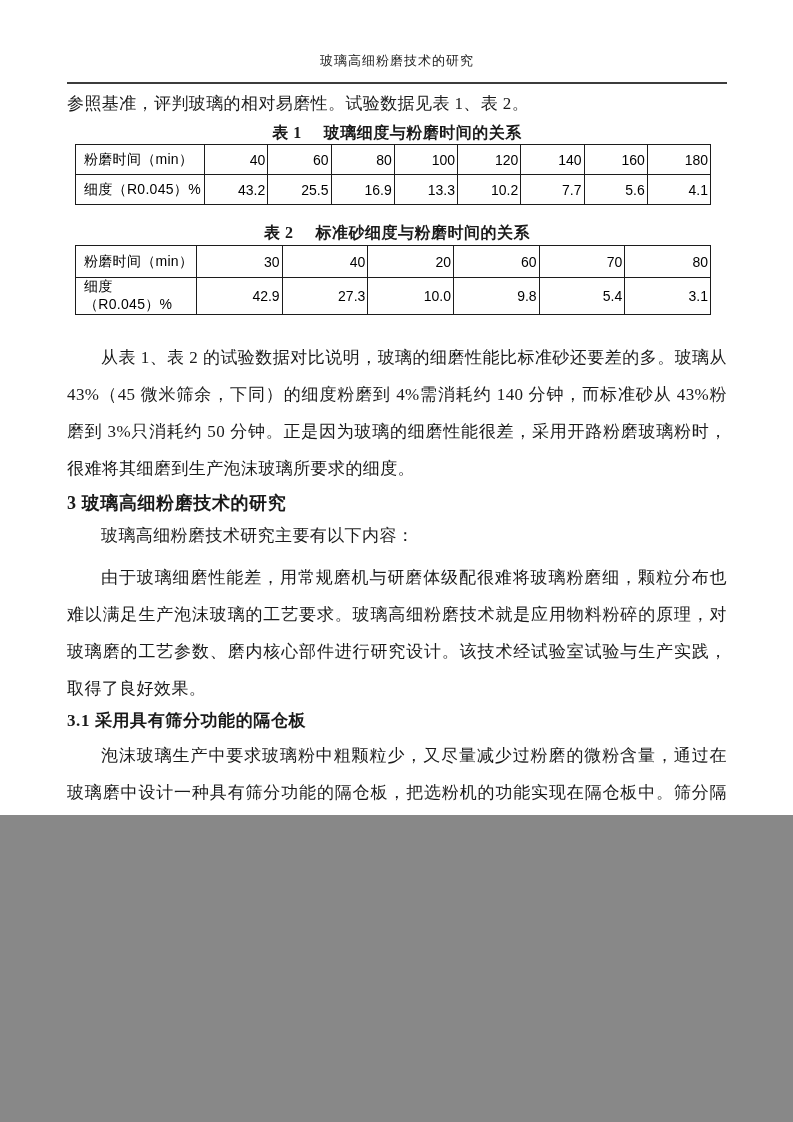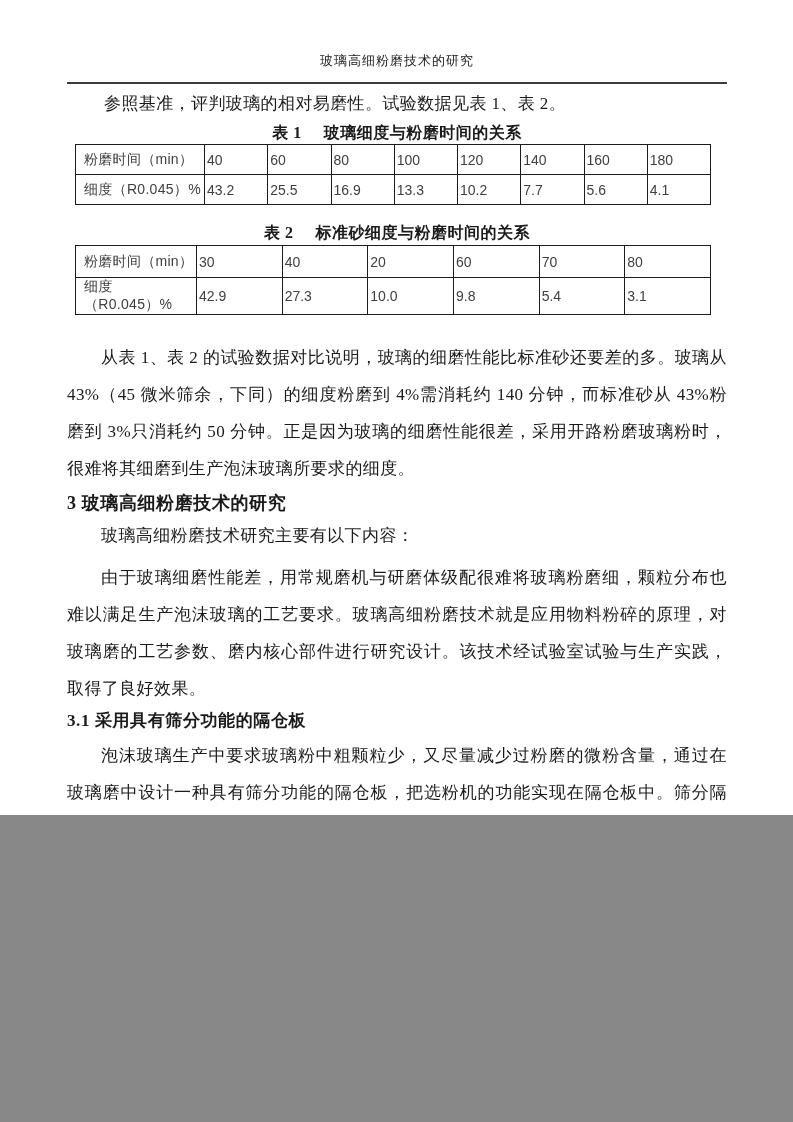--- a/index.html
+++ b/index.html
@@ -30,21 +30,20 @@
   .body-text {
     margin: 0;
     font-size: 17px;
     line-height: 37px;
     text-align: justify;
     letter-spacing: 0.4px;
   }
   .intro-text {
     margin-top: 6px;
     line-height: 28px;
-    margin-left: 37px;
   }
   .indent { text-indent: 2em; }
   .p-compare { margin-top: 24px; }
   .p-section { margin-top: 5px; }
   .p-leadin { margin-top: 0; }
   .p-sub { margin-top: 2px; }
   .table-caption {
     text-align: center;
     font-size: 16px;
     font-weight: bold;
@@ -54,27 +53,27 @@
   .cap-1 { margin-top: 5px; }
   .cap-2 { margin-top: 18px; }
   .cap-label { margin-right: 22px; }
   table.data-table {
     border-collapse: collapse;
     table-layout: fixed;
     width: 636px;
     margin-left: 8px;
     font-family: "Liberation Sans", "DejaVu Sans", sans-serif;
     font-size: 14px;
-    color: #404040;
+    color: #000000;
   }
   table.t1 { margin-top: 2px; }
   table.t2 { margin-top: 3px; }
   table.data-table td {
     border: 1.5px solid #1c1c1c;
-    text-align: left;
+    text-align: right;
     padding: 0 2px;
   }
   table.t1 td { height: 29px; }
   table.t2 td { height: 31px; }
   table.data-table td.label-cell {
     text-align: left;
     padding-left: 8px;
     letter-spacing: 0.3px;
   }
   table.t1 td.label-cell { width: 118px; }

